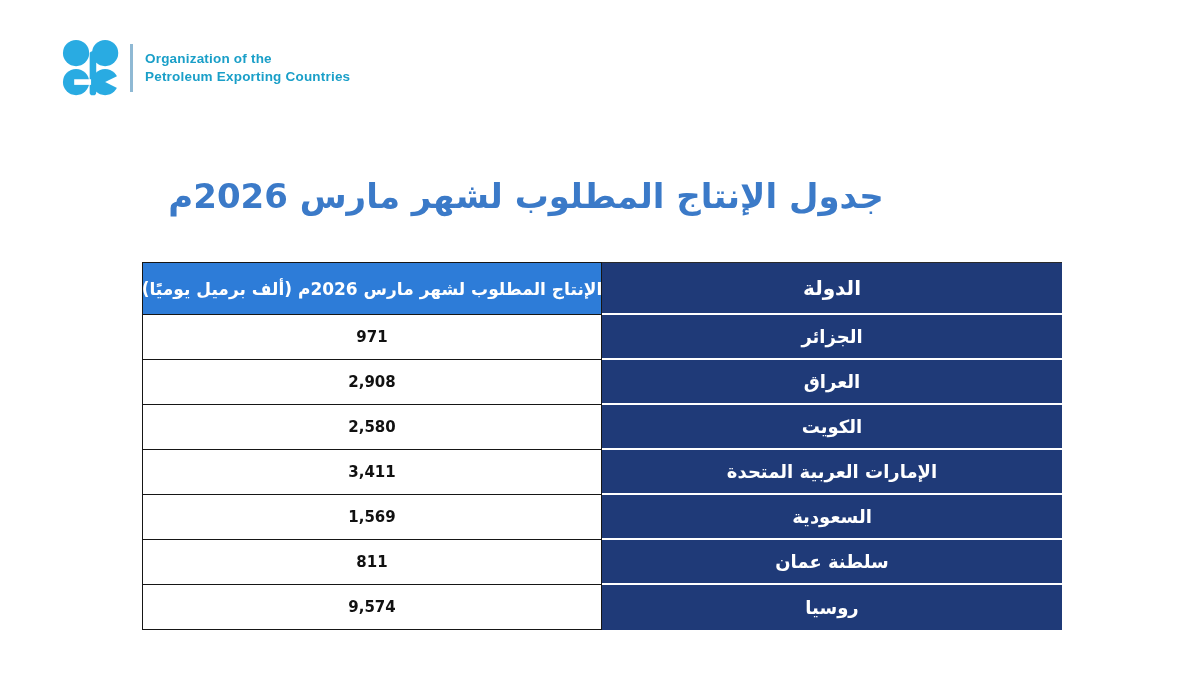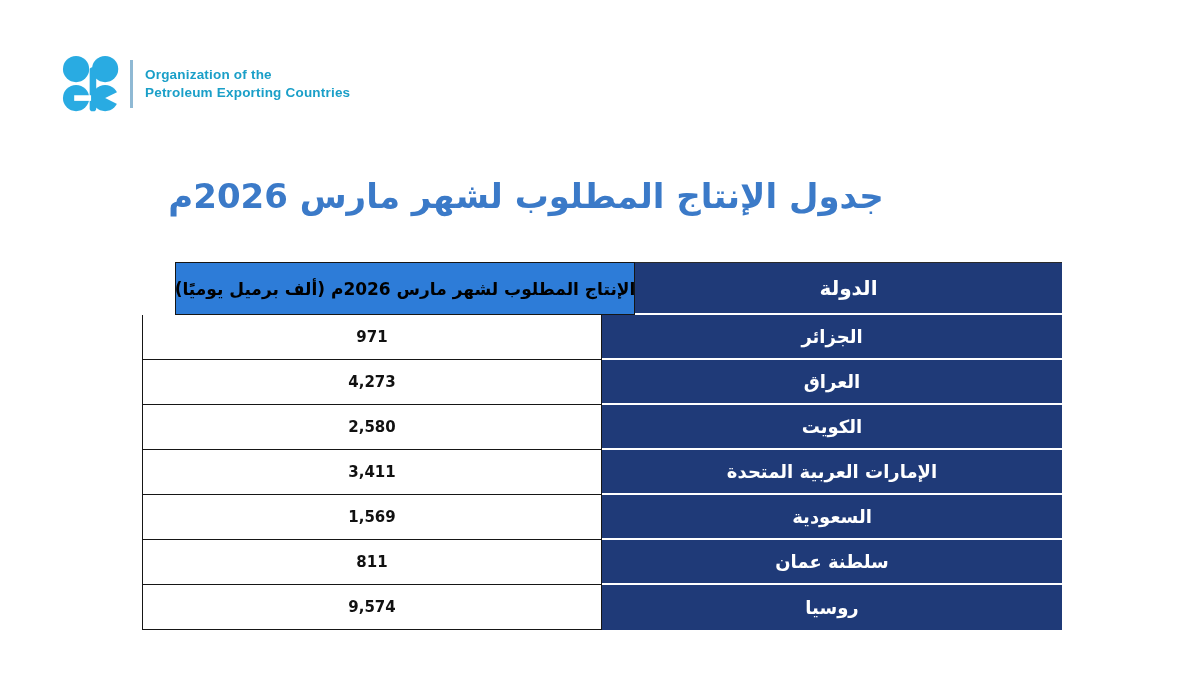--- a/index.html
+++ b/index.html
@@ -1,40 +1,40 @@
 <!DOCTYPE html>
 <html><head>
 <meta charset="utf-8">
 <style>
   * { margin:0; padding:0; box-sizing:border-box; }
   html,body { width:1200px; height:674px; background:#ffffff; overflow:hidden;
               font-family:"DejaVu Sans", sans-serif; }
   .page { position:relative; width:1200px; height:674px; background:#fff; }
 
   
-  .brand { position:absolute; left:62px; top:54px; display:flex; align-items:center; }
+  .brand { position:absolute; left:62px; top:38px; display:flex; align-items:center; }
   .logo-svg { width:60px; height:60px; display:block; }
   .brand-divider { width:3px; height:48px; background:#8fb9d4; margin-left:8px; margin-right:12px; }
   .brand-text { color:#1a9fc8; font-family:"Liberation Sans", sans-serif;
                 font-weight:bold; font-size:13.5px; line-height:18px; letter-spacing:0.2px; }
 
   
   .title { position:absolute; top:176px; left:0; width:1052px; text-align:center;
            color:#3b7ac8; font-size:34px; font-weight:bold; direction:rtl; }
 
   
   .ptable { position:absolute; left:142px; top:262px; width:920px; }
   .trow { display:flex; height:45px; }
   .trow.thead { height:53px; }
   .cell { width:50%; display:flex; align-items:center; justify-content:center; }
 
   .vcell { background:#ffffff; border:1.6px solid #161616; border-top:none;
            color:#111; font-weight:bold; font-size:15px; }
   .thead .vcell { background:#2d7cd8; border-top:1.6px solid #161616;
-                  color:#000000; font-size:17px; white-space:nowrap;margin-left:33px; }
+                  color:#ffffff; font-size:17px; white-space:nowrap; }
 
   .ccell { background:#1f3a78; border-bottom:2.5px solid #ffffff;
            color:#ffffff; font-size:18px; font-weight:600; direction:rtl; }
   .thead .ccell { border-top:1.5px solid #2a2a2a; font-size:20px; font-weight:bold; }
   .trow:last-child .ccell { border-bottom:none; }
 </style>
 </head>
 <body>
 
 <div class="page">
@@ -65,21 +65,21 @@
     <div class="trow thead">
       <div class="cell vcell" dir="rtl">الإنتاج المطلوب لشهر مارس 2026م (ألف برميل يوميًا)</div>
       <div class="cell ccell">الدولة</div>
     </div>
 
     <div class="trow">
       <div class="cell vcell">971</div>
       <div class="cell ccell">الجزائر</div>
     </div>
     <div class="trow">
-      <div class="cell vcell">4,273</div>
+      <div class="cell vcell">2,908</div>
       <div class="cell ccell">العراق</div>
     </div>
     <div class="trow">
       <div class="cell vcell">2,580</div>
       <div class="cell ccell">الكويت</div>
     </div>
     <div class="trow">
       <div class="cell vcell">3,411</div>
       <div class="cell ccell">الإمارات العربية المتحدة</div>
     </div>

